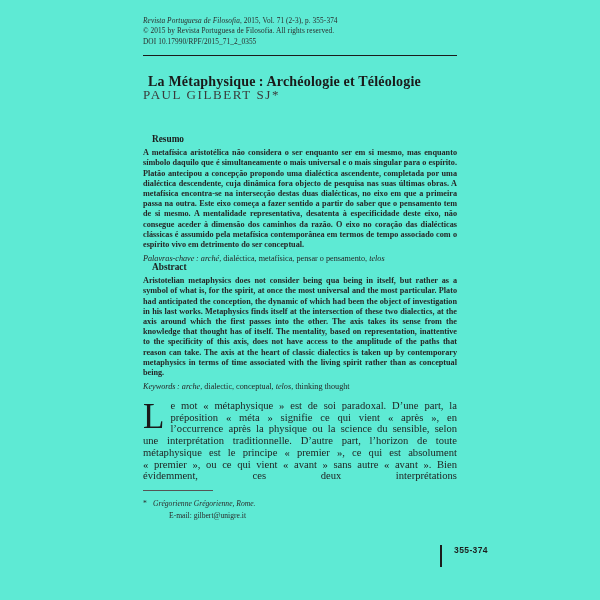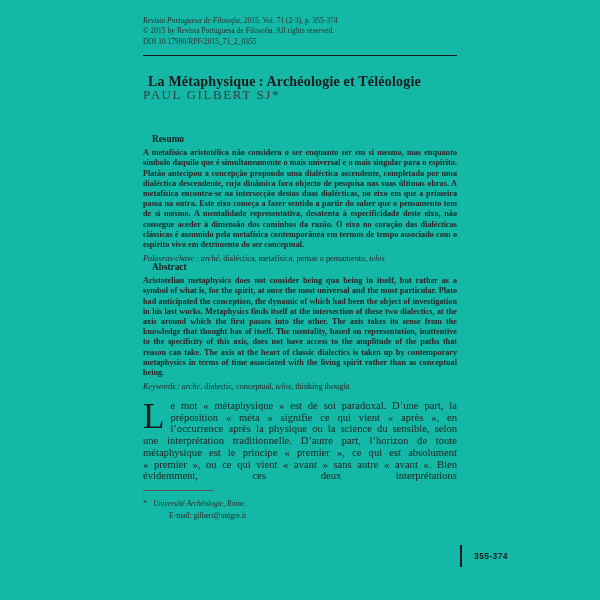--- a/index.html
+++ b/index.html
@@ -1,17 +1,17 @@
 <!DOCTYPE html>
 <html><head>
 <meta charset="utf-8">
 <style>
   html,body{margin:0;padding:0;background:#ffffff;}
   .page{
-    position:relative;width:600px;height:600px;background:#14b8a6;
+    position:relative;width:600px;height:600px;background:#5eead4;
     font-family:"Liberation Serif","DejaVu Serif",serif;color:#222;
     overflow:hidden;
   }
   .block{position:absolute;left:143px;width:314px;}
   .it{font-style:italic;}
   
   .jheader{top:16px;}
   .jline{font-size:7.3px;line-height:10.4px;color:#2b2b2b;letter-spacing:0.1px;}
   .rule{top:55px;border-top:1.7px solid #1b1b1b;height:0;}
   
@@ -31,21 +31,21 @@
   }
   .dropcap{
     float:left;font-size:35px;line-height:29px;padding:2px 6px 0 0;color:#1a1a1a;
   }
   
   .footnote{top:490px;font-size:7.6px;line-height:12px;color:#2b2b2b;}
   .fnrule{width:70px;border-top:1px solid #555;margin-bottom:7px;}
   .fnmark{display:inline-block;width:10px;}
   .fnemail{margin-left:26px;}
   
-  .pagetab{position:absolute;left:460px;top:545px;height:22px;display:flex;align-items:center;}
+  .pagetab{position:absolute;left:440px;top:545px;height:22px;display:flex;align-items:flex-start;}
   .tabbar{width:2px;height:22px;background:#1c1c1c;margin-right:12px;}
   .tabnum{font-family:"Liberation Sans","DejaVu Sans",sans-serif;font-weight:700;
           font-size:8.5px;letter-spacing:0.4px;color:#1c1c1c;}
 </style>
 </head>
 <body>
 
 <div class="page">
 
   <div class="block jheader">
@@ -69,21 +69,21 @@
   <div class="block section abstract-block">
     <h2 class="abshead">Abstract</h2>
     <p class="abspara">Aristotelian metaphysics does not consider being qua being in itself, but rather as a symbol of what is, for the spirit, at once the most universal and the most particular. Plato had anticipated the conception, the dynamic of which had been the object of investigation in his last works. Metaphysics finds itself at the intersection of these two dialectics, at the axis around which the first passes into the other. The axis takes its sense from the knowledge that thought has of itself. The mentality, based on representation, inattentive to the specificity of this axis, does not have access to the amplitude of the paths that reason can take. The axis at the heart of classic dialectics is taken up by contemporary metaphysics in terms of time associated with the living spirit rather than as conceptual being.</p>
     <p class="kwline"><span class="it">Keywords : </span><span class="it">arche</span><span>, dialectic, conceptual, </span><span class="it">telos</span><span>, thinking thought</span></p>
   </div>
 
   <p class="block bodypara"><span class="dropcap">L</span><span>e mot «&nbsp;métaphysique&nbsp;» est de soi paradoxal. D’une part, la préposition «&nbsp;méta&nbsp;» signifie ce qui vient «&nbsp;après&nbsp;», en l’occurrence après la physique ou la science du sensible, selon une interprétation traditionnelle. D’autre part, l’horizon de toute métaphysique est le principe «&nbsp;premier&nbsp;», ce qui est absolument «&nbsp;premier&nbsp;», ou ce qui vient «&nbsp;avant&nbsp;» sans autre «&nbsp;avant&nbsp;». Bien évidemment, ces deux interprétations</span></p>
 
   <div class="block footnote">
     <div class="fnrule"></div>
-    <div><span class="fnmark">*</span><span class="it">Université Archéologie, Rome.</span></div>
+    <div><span class="fnmark">*</span><span class="it">Grégorienne Grégorienne, Rome.</span></div>
     <div class="fnemail">E-mail: gilbert@unigre.it</div>
   </div>
 
   <div class="pagetab">
     <span class="tabbar"></span>
     <span class="tabnum">355-374</span>
   </div>
 
 </div>
 

